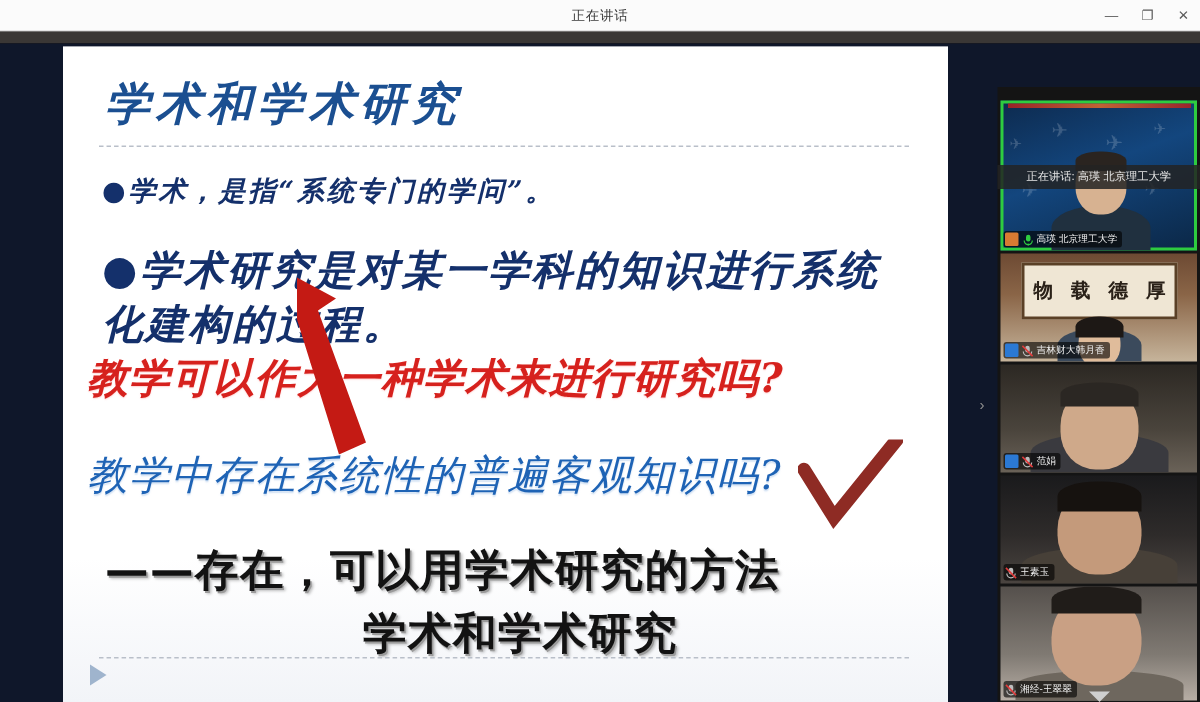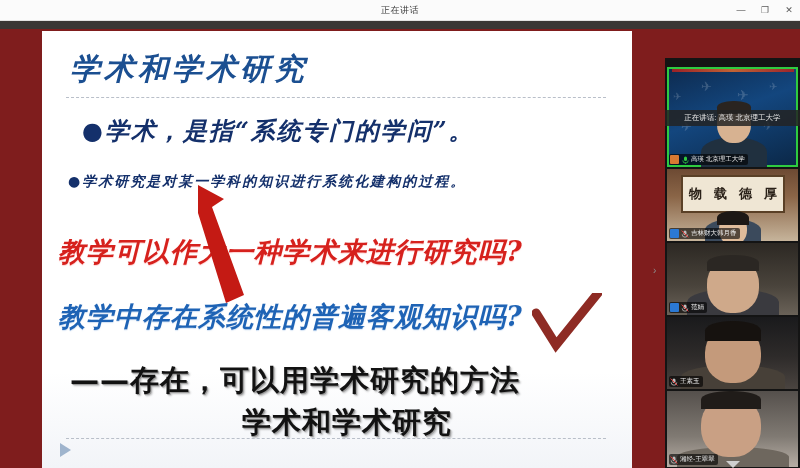--- a/index.html
+++ b/index.html
@@ -11,44 +11,44 @@
   .titlebar{position:absolute;left:0;top:0;width:800px;height:20px;background:#fbfbfb;
             border-bottom:1px solid #e2e2e2;display:flex;align-items:center;justify-content:center;}
   .titlebar-text{font-size:9px;color:#3a3a3a;letter-spacing:.5px;}
   .win-controls{position:absolute;right:4px;top:0;height:20px;display:flex;align-items:center;gap:10px;}
   .win-btn{font-size:9px;color:#5a5a5a;line-height:1;width:14px;text-align:center;cursor:default;}
 
   
   .darkstrip{position:absolute;left:0;top:21px;width:800px;height:8px;background:#3a3735;}
 
   
-  .stage{position:absolute;left:0;top:29px;width:800px;height:439px;background:#7f1d1d;}
+  .stage{position:absolute;left:0;top:29px;width:800px;height:439px;background:#0f172a;}
 
   
   .slide{position:absolute;left:42px;top:2px;width:590px;height:437px;background:#fdfdfd;overflow:hidden;}
   .slide-inner{position:relative;width:100%;height:100%;
        background:linear-gradient(180deg,#ffffff 0%,#ffffff 78%,#f2f4f8 100%);}
 
   .slide-title{position:absolute;left:28px;top:18px;font-size:30px;color:#1b4f91;
       font-family:"DejaVu Serif","Liberation Serif",serif;font-weight:700;letter-spacing:4px;
       font-style:italic;text-shadow:0 1px 0 rgba(255,255,255,.8);}
   .rule{position:absolute;left:24px;width:540px;height:0;
         border-top:1px dashed #b9bfc9;}
   .rule-top{top:66px;}
   .rule-bot{top:407px;}
 
   .bullet-line{position:absolute;color:#14306b;font-weight:700;letter-spacing:2px;
       font-family:"DejaVu Serif","Liberation Serif",serif;font-style:italic;}
-  .b1{left:40px;top:84px;font-size:24px;}
-  .b2{left:26px;top:132px;font-size:14px;width:545px;line-height:36px;}
+  .b1{left:26px;top:84px;font-size:18px;}
+  .b2{left:26px;top:132px;font-size:27px;width:545px;line-height:36px;}
 
   .q-red{position:absolute;left:16px;top:203px;font-size:27px;font-weight:700;color:#d6211d;
       font-family:"DejaVu Serif","Liberation Serif",serif;font-style:italic;letter-spacing:1px;
       text-shadow:0 1px 1px rgba(255,180,180,.6);}
-  .q-blue{position:absolute;left:16px;top:268px;font-size:27px;font-weight:700;color:#1e63b5;
+  .q-blue{position:absolute;left:16px;top:268px;font-size:27px;font-weight:400;color:#1e63b5;
       font-family:"DejaVu Serif","Liberation Serif",serif;font-style:italic;letter-spacing:1px;
       text-shadow:0 1px 1px rgba(180,205,235,.6);}
 
   .ans{position:absolute;color:#121212;font-weight:700;font-size:29px;letter-spacing:1px;
        font-family:"DejaVu Sans","Liberation Sans",sans-serif;
        text-shadow:1px 1px 0 #9b9b9b,2px 2px 2px rgba(0,0,0,.25);}
   .ans1{left:28px;top:330px;text-align:right;}
   .ans2{left:200px;top:372px;}
 
   

